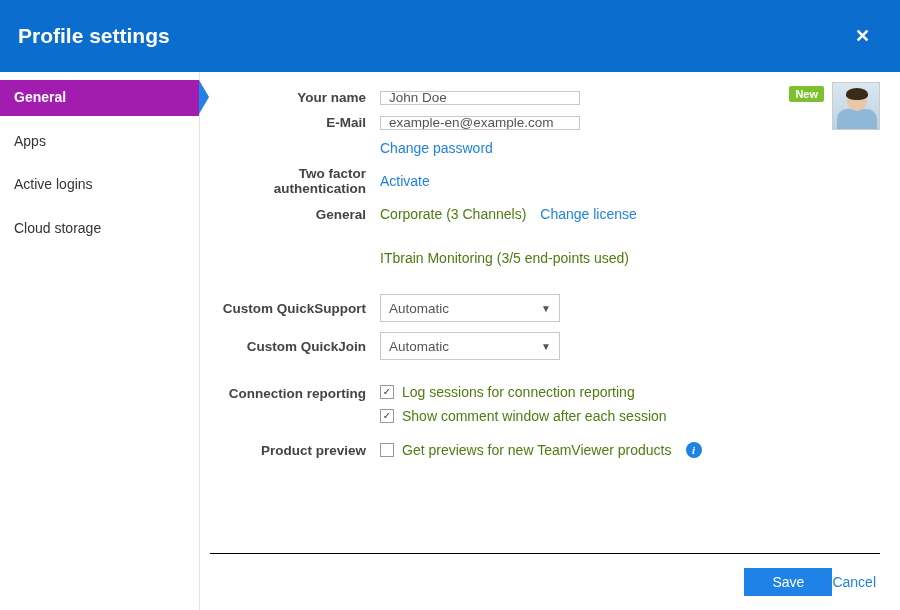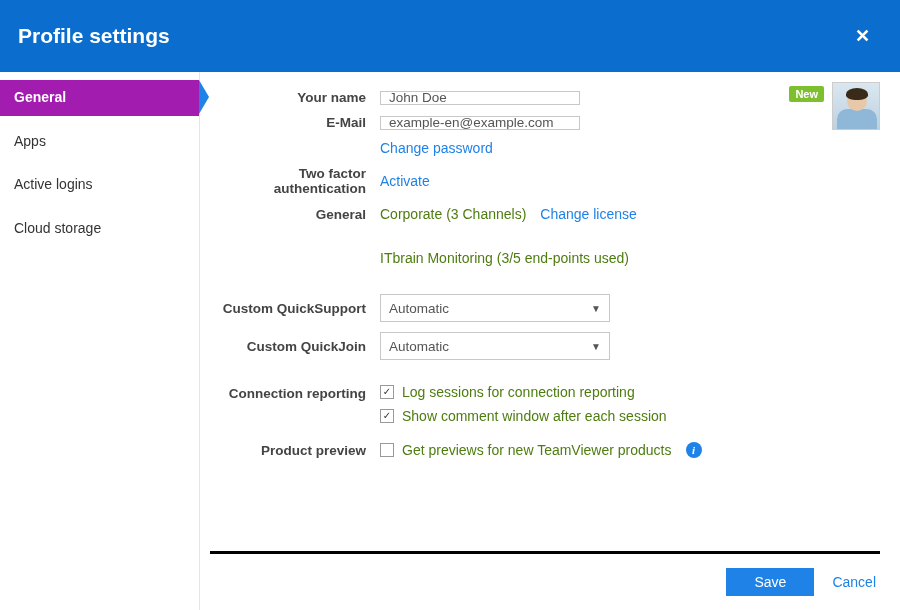--- a/index.html
+++ b/index.html
@@ -143,21 +143,21 @@
   }
   input[type="text"] {
     width: 200px;
     height: 14px;
     border: 1px solid #c8c8c8;
     padding: 3px 8px;
     font-size: 13.5px;
     color: #555;
   }
   .select {
-    width: 230px;
+    width: 180px;
     height: 28px;
     border: 1px solid #c8c8c8;
     padding: 4px 8px;
     font-size: 13.5px;
     color: #555;
     display: flex;
     align-items: center;
     justify-content: space-between;
     background: #fff;
     cursor: pointer;
@@ -205,26 +205,25 @@
     color: #fff;
     font-size: 11px;
     font-weight: 700;
     align-items: center;
     justify-content: center;
     font-style: italic;
     font-family: Georgia, serif;
     margin-left: 6px;
   }
   .footer {
-    border-top: 3px solid #000000;
+    border-top: 1px solid #000000;
     padding: 14px 4px 14px 0;
     display: flex;
     justify-content: flex-end;
     align-items: center;
-    gap: 18px;
   }
   .btn-save {
     background: #1e82e7;
     color: #fff;
     border: none;
     padding: 6px 28px;
     font-size: 14px;
     cursor: pointer;
   }
   .btn-cancel {

